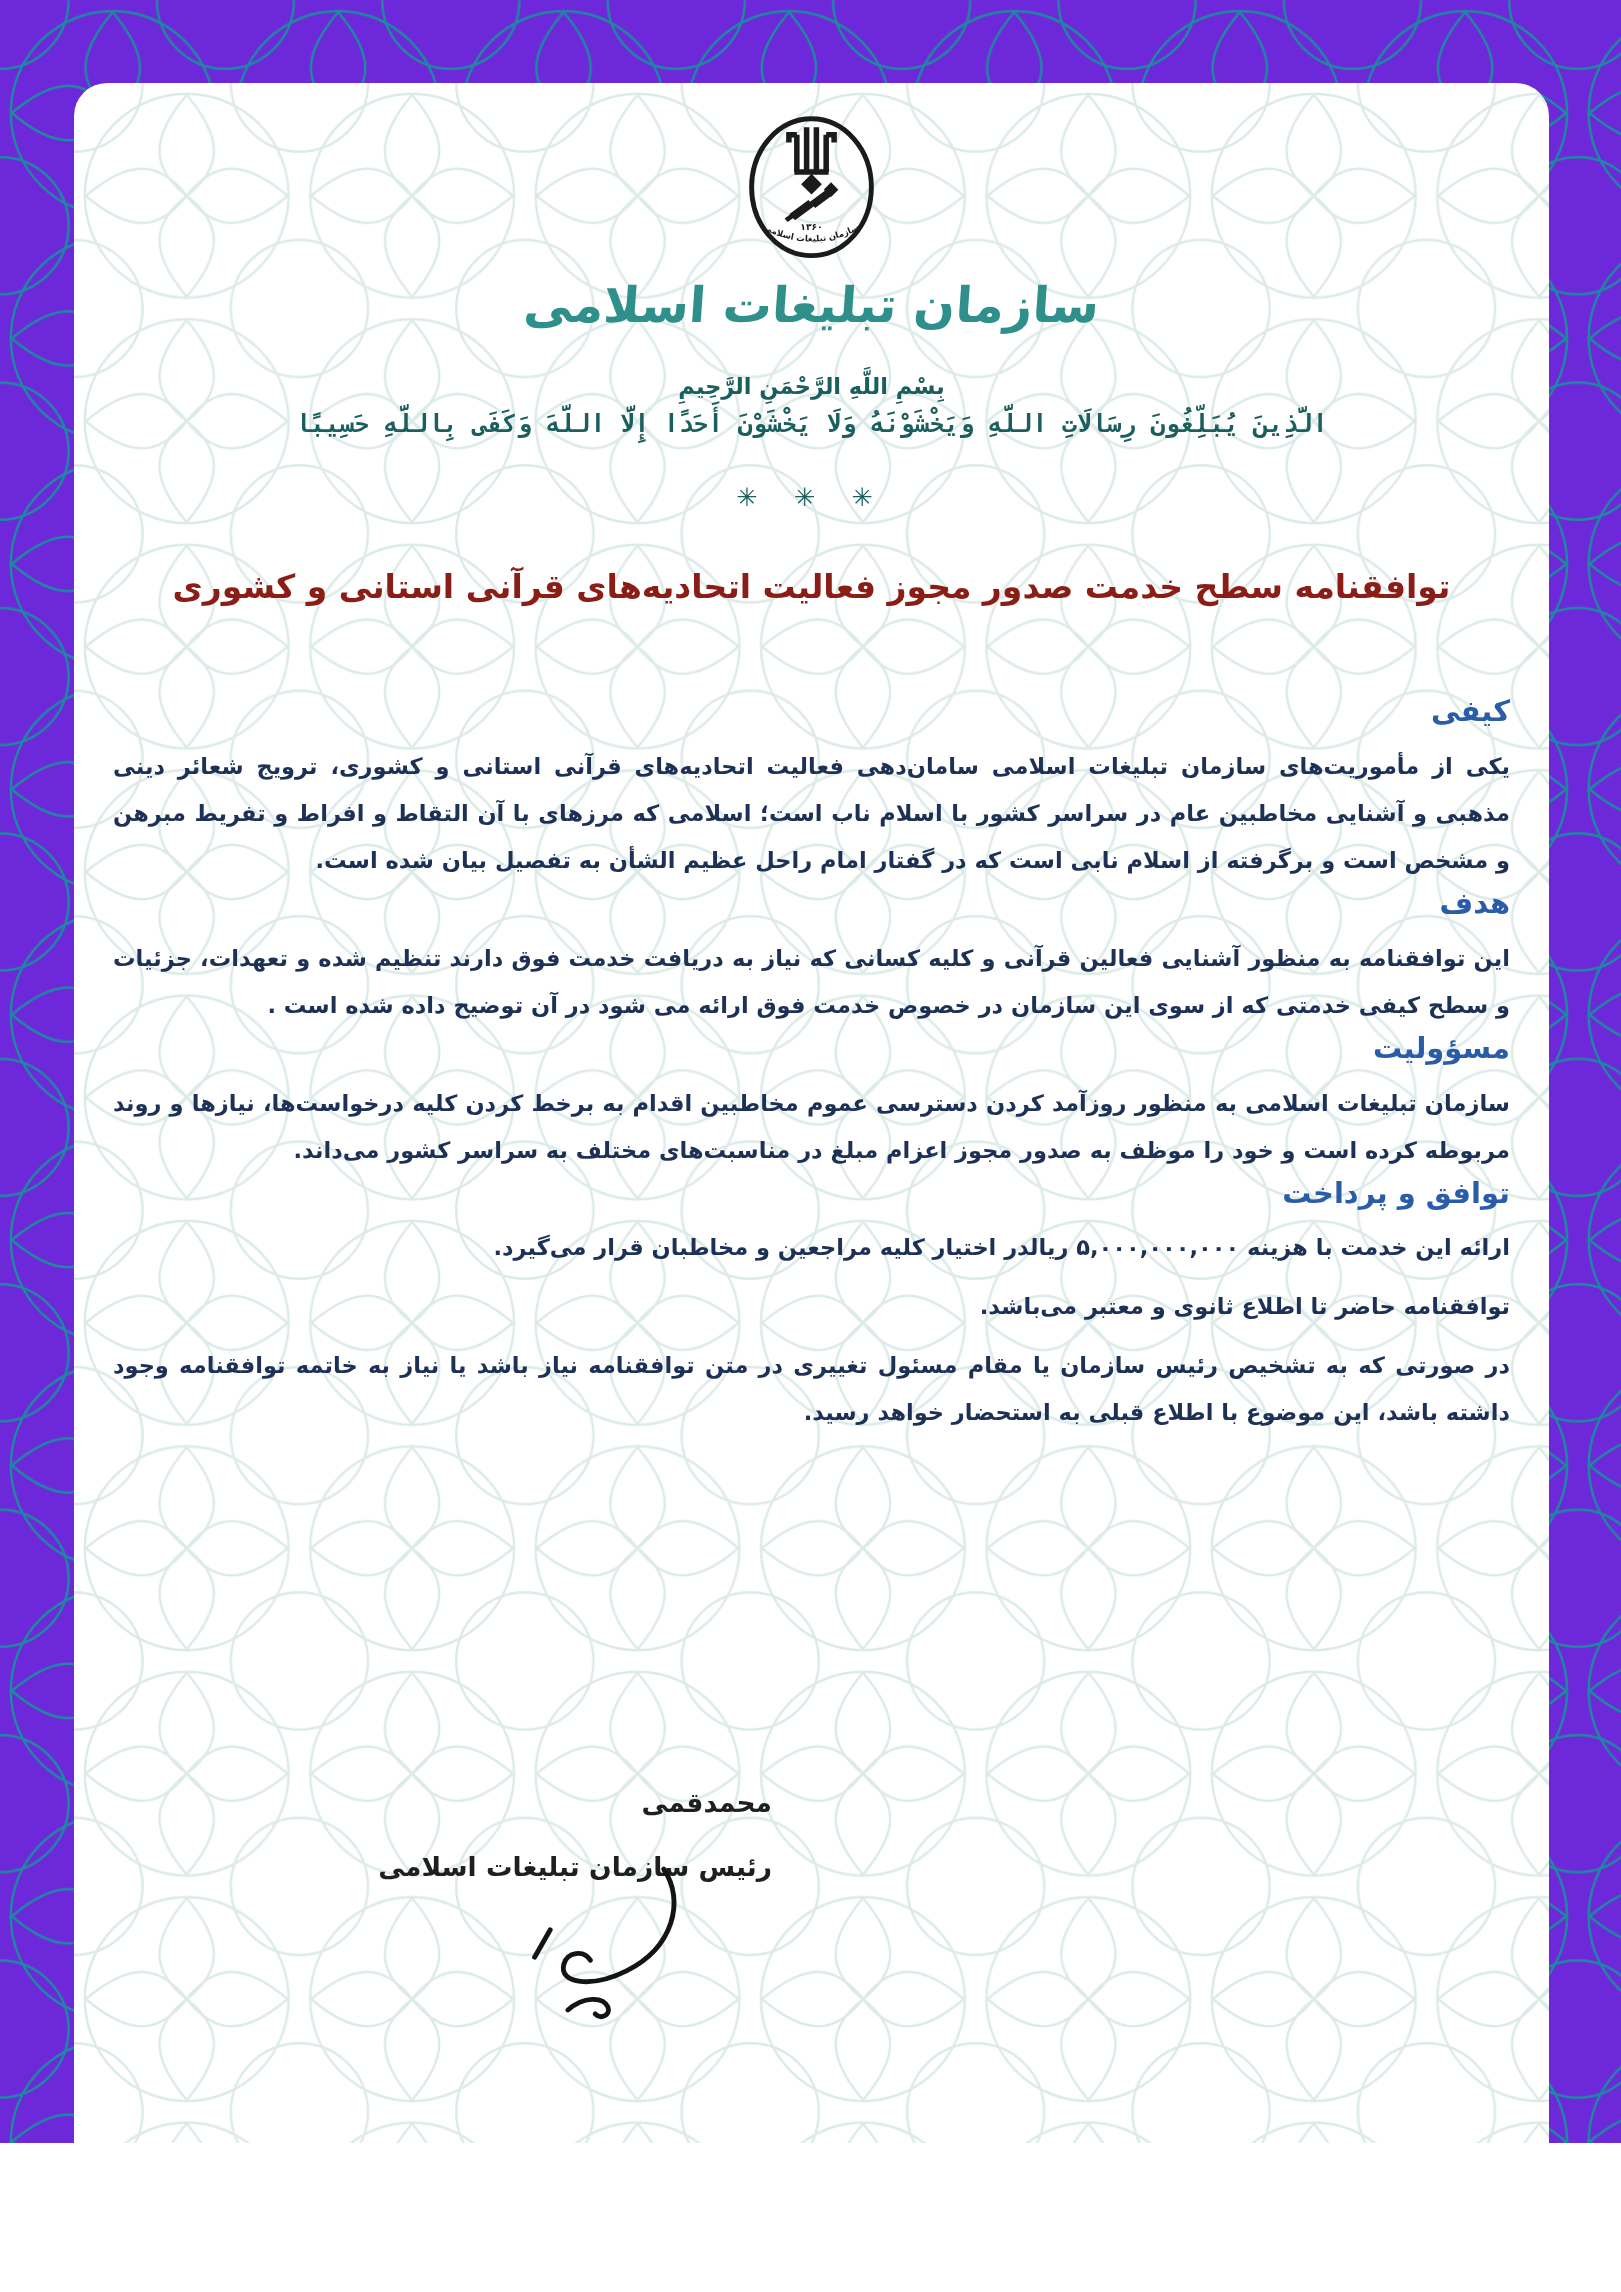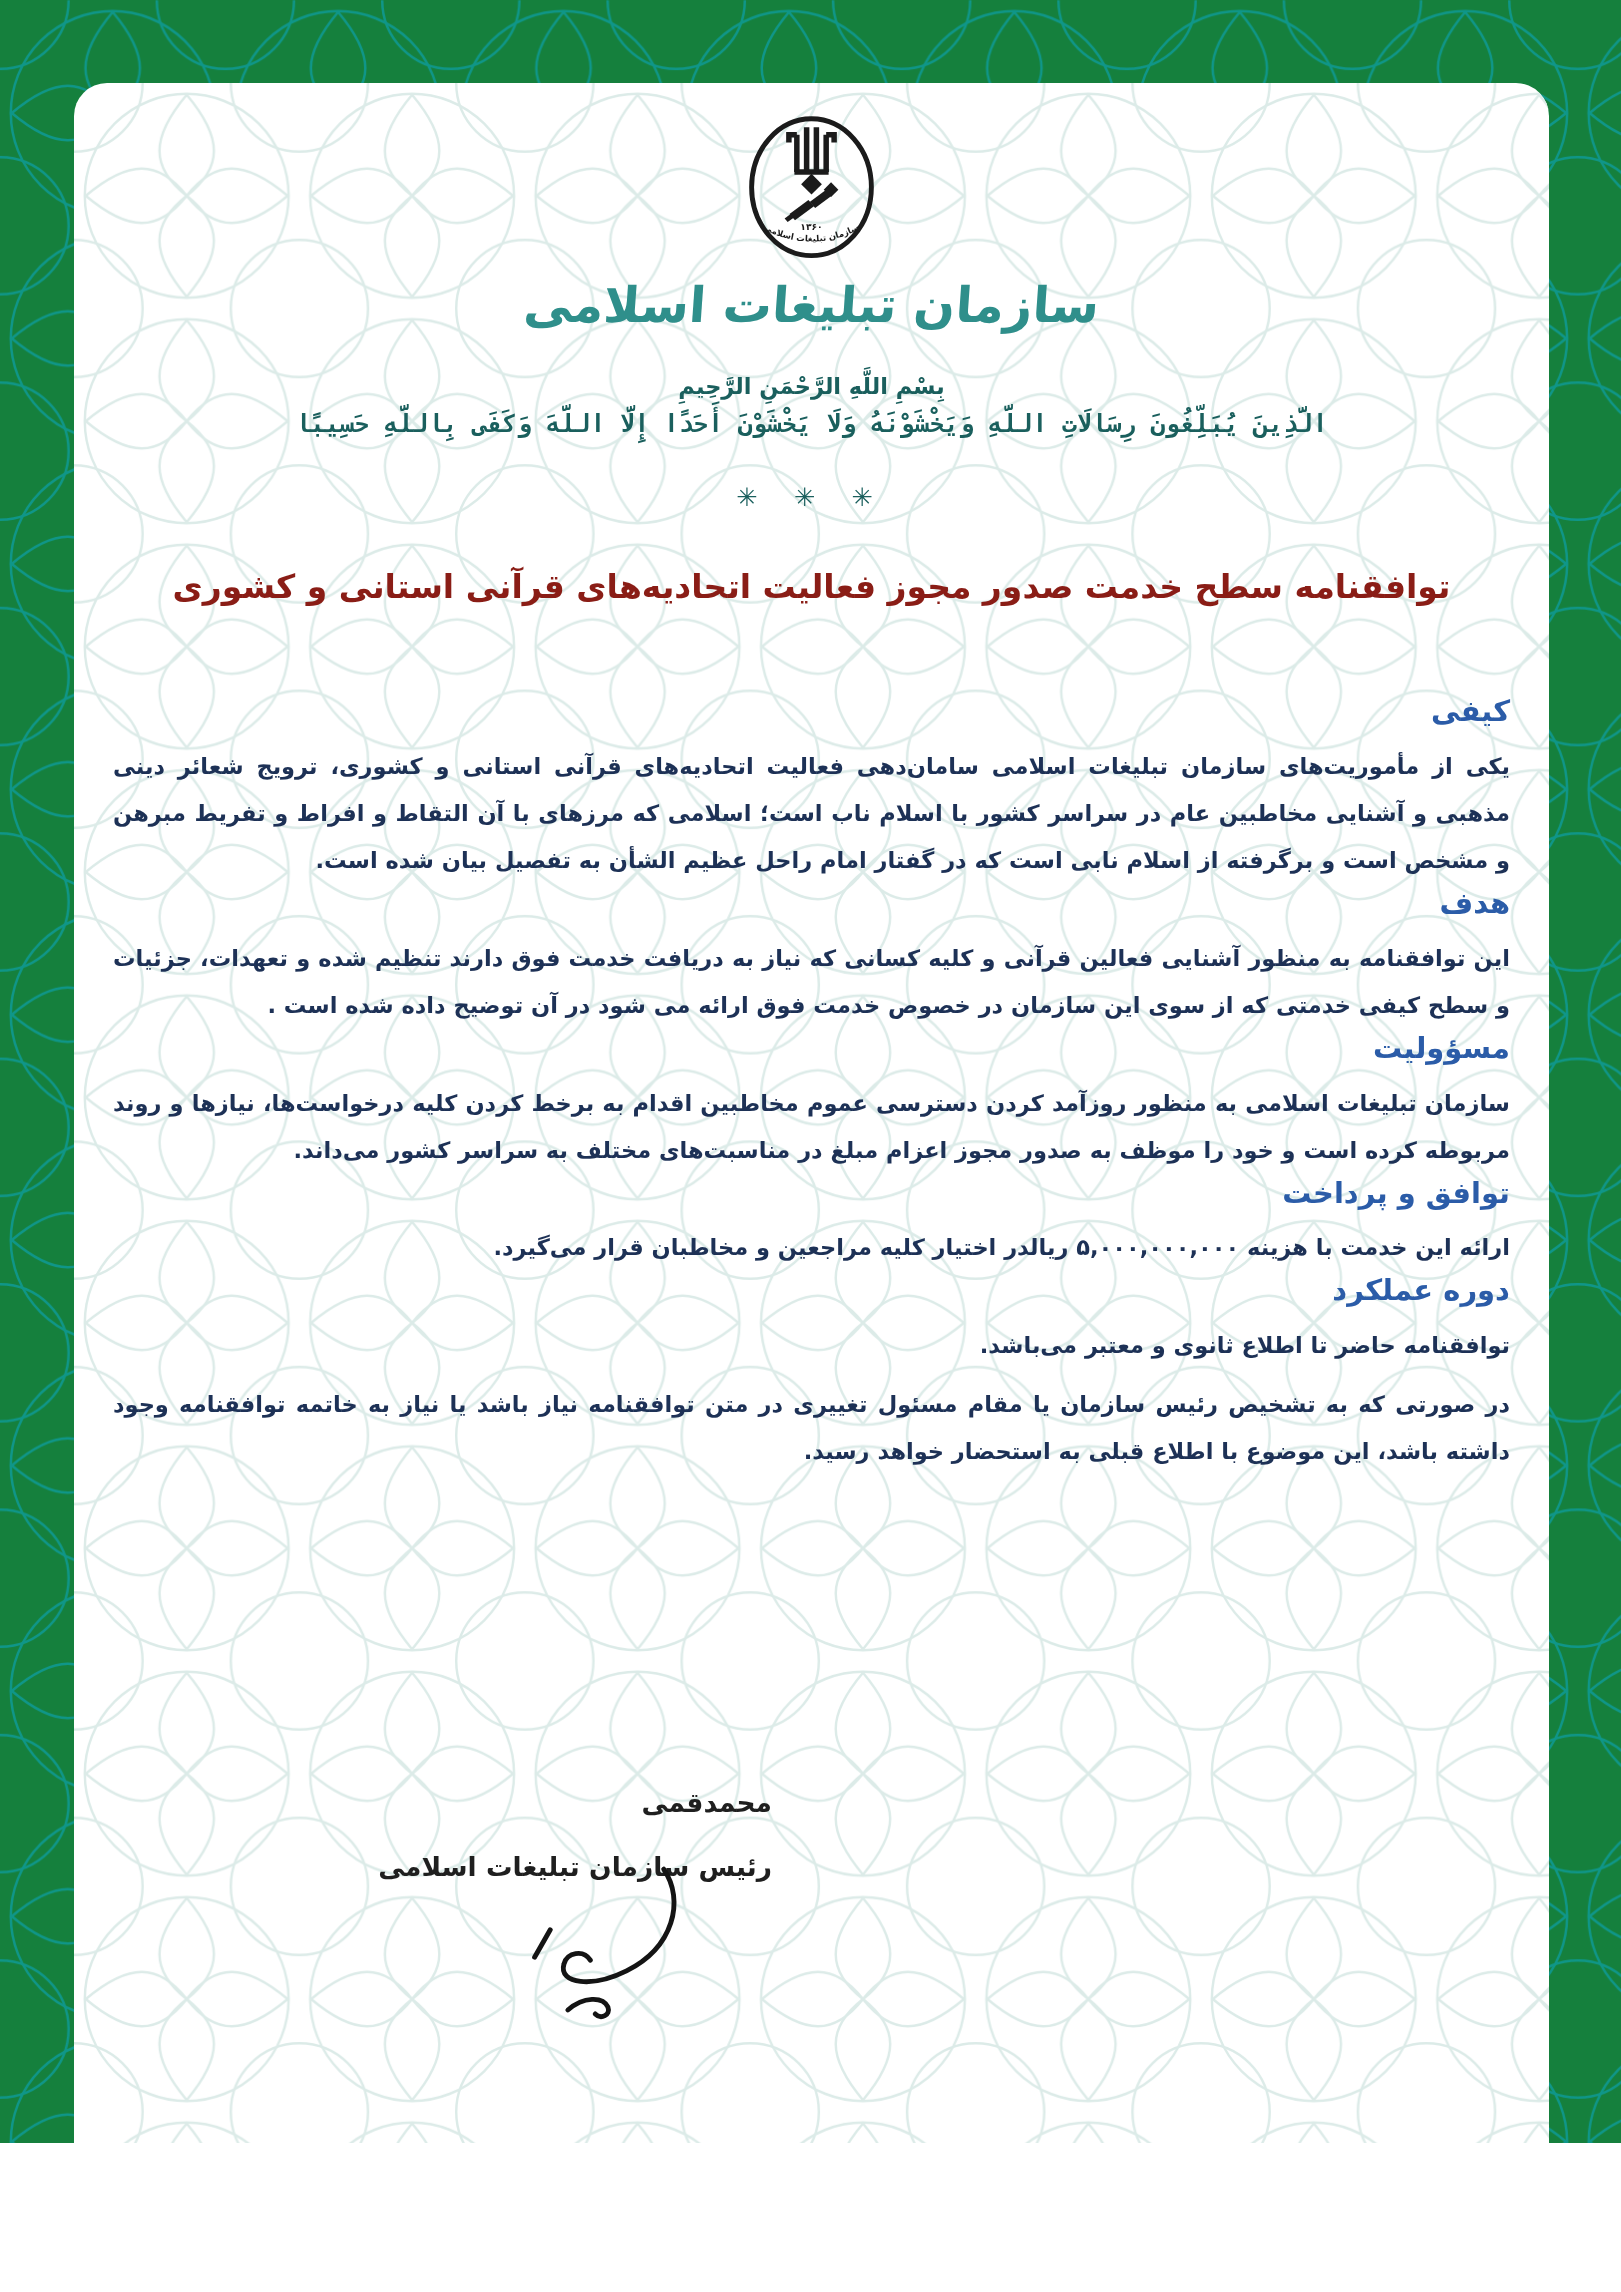--- a/index.html
+++ b/index.html
@@ -1,19 +1,19 @@
 <!DOCTYPE html>
 <html lang="fa"><head>
 <meta charset="utf-8">
 <style>
   html,body{margin:0;padding:0;background:#ffffff;}
   .page{
     position:relative;
     width:1621px;height:2143px;
-    background:#15803d;
+    background:#6d28d9;
     overflow:hidden;
     font-family:"DejaVu Sans",sans-serif;
   }
   .page-pattern{position:absolute;left:0;top:0;}
   .card{
     position:absolute;left:74px;top:83px;
     width:1475px;height:2122px;
     background:#ffffff;border-radius:33px;
     overflow:hidden;
   }
@@ -175,21 +175,20 @@
           <h2>مسؤولیت</h2>
           <p>سازمان تبلیغات اسلامی به منظور روزآمد کردن دسترسی عموم مخاطبین اقدام به برخط کردن کلیه درخواست‌ها، نیازها و روند مربوطه کرده است و خود را موظف به صدور مجوز اعزام مبلغ در مناسبت‌های مختلف به سراسر کشور می‌داند.</p>
         </div>
 
         <div class="section">
           <h2>توافق و پرداخت</h2>
           <p>ارائه این خدمت با هزینه ۵,۰۰۰,۰۰۰,۰۰۰ ریالدر اختیار کلیه مراجعین و مخاطبان قرار می‌گیرد.</p>
         </div>
 
         <div class="section">
-          <h2>دوره عملکرد</h2>
           <p>توافقنامه حاضر تا اطلاع ثانوی و معتبر می‌باشد.</p>
         </div>
 
         <div class="section">
           <p>در صورتی که به تشخیص رئیس سازمان یا مقام مسئول تغییری در متن توافقنامه نیاز باشد یا نیاز به خاتمه توافقنامه وجود داشته باشد، این موضوع با اطلاع قبلی به استحضار خواهد رسید.</p>
         </div>
 
       </div>
 
       <div class="signature">

